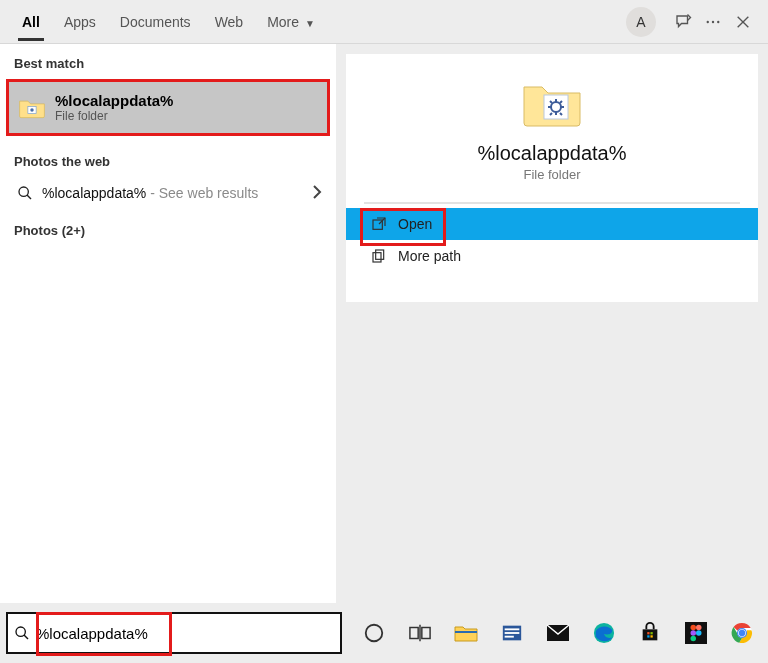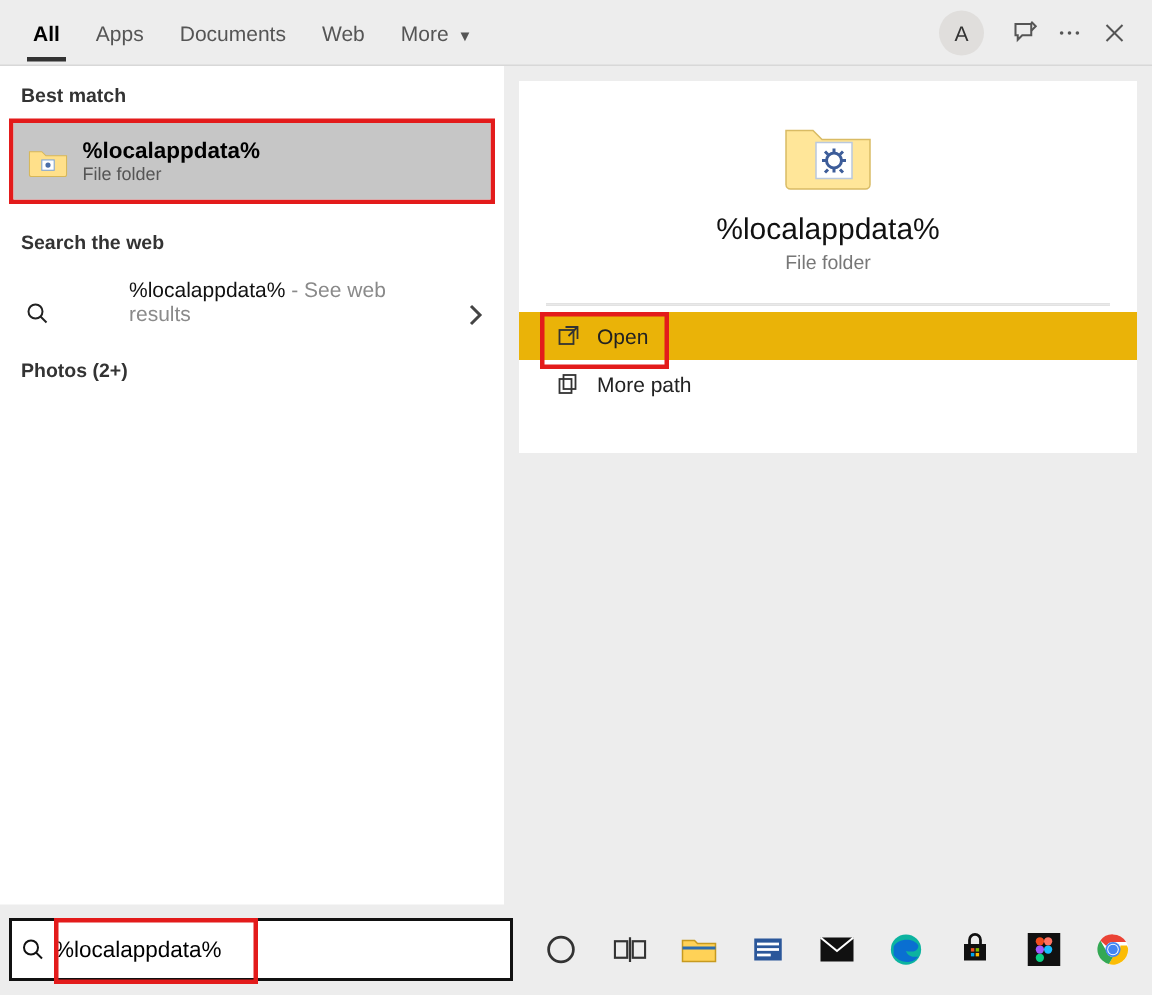--- a/index.html
+++ b/index.html
@@ -21,41 +21,41 @@
   .right { flex: 1; background: #ededed; padding: 10px 10px 10px 10px; }
 
   .section-label { font-size: 13px; font-weight: 600; padding: 12px 14px 6px 14px; color: #333; }
 
   .best-wrap { border: 3px solid #e31b1b; margin: 2px 6px 6px 6px; }
   .best-match { background: #c6c6c6; display: flex; align-items: center; padding: 10px 8px; }
   .folder-ico { width: 30px; height: 24px; display: flex; align-items: center; justify-content: center; margin-right: 8px; }
   .bm-title { font-weight: 600; font-size: 15px; color: #000; }
   .bm-sub { font-size: 12px; color: #555; }
 
-  .web-row { display: flex; align-items: flex-end; padding: 10px 14px; cursor: pointer; gap: 44px; }
+  .web-row { display: flex; align-items: flex-start; padding: 10px 14px; cursor: pointer; }
   .web-row .sico { width: 22px; display: flex; justify-content: center; color: #222; }
   .web-text { flex: 1; font-size: 14px; color: #111; margin-left: 6px; }
   .web-text .dim { color: #8a8a8a; }
   .chev { color: #666; font-size: 16px; }
 
   
   .card { background: #fff; padding: 18px 0 30px 0; }
   .card-head { text-align: center; padding: 6px 0 20px 0; }
   .big-folder { width: 64px; height: 50px; margin: 0 auto 14px auto; display: flex; align-items: center; justify-content: center; }
   .card-title { font-size: 20px; color: #111; }
   .card-sub { font-size: 13px; color: #777; margin-top: 2px; }
   .divider { height: 1px; background: #e2e2e2; margin: 0 18px; }
 
   .meta-row { display: flex; padding: 20px 24px; font-size: 14px; }
   .meta-label { width: 100px; color: #666; }
   .meta-val { color: #333; text-decoration: underline; cursor: pointer; }
 
   .actions { margin-top: 4px; }
   .action { display: flex; align-items: center; padding: 8px 22px; font-size: 14px; color: #222; cursor: pointer; }
-  .action.sel { background: #eab308; align-items: center; }
+  .action.sel { background: #0ea5e9; align-items: center; }
   .action.redbox { position: relative; }
   .action.redbox::before { content:""; position:absolute; left:14px; top:0; width:80px; height:100%; border:3px solid #e31b1b; pointer-events:none; }
   .action .aico { width: 22px; margin-right: 8px; display: flex; justify-content: center; color: #444; }
 
   
   .taskbar { position: absolute; left: 0; right: 0; bottom: 0; height: 60px; display: flex; align-items: center; }
   .searchbox-wrap { width: 336px; height: 42px; margin: 8px 6px; border: 2px solid #111; background: #fff; display: flex; align-items: center; position: relative; }
   .searchbox-wrap .sico { width: 28px; display: flex; justify-content: center; color: #111; }
   .searchbox { border: none; outline: none; flex: 1; font-size: 15px; height: 100%; background: transparent; }
   .search-redbox { position:absolute; left:28px; top:-2px; width:136px; height:44px; border:3px solid #e31b1b; pointer-events:none; }
@@ -114,21 +114,21 @@
               <circle cx="20" cy="19" r="2.5" fill="#4a6ea9"></circle>
             </svg>
         </div>
         <div>
           <div class="bm-title">%localappdata%</div>
           <div class="bm-sub">File folder</div>
         </div>
       </div>
     </div>
 
-    <div class="section-label">Search the web</div>
+    <div class="section-label">Photos the web</div>
 
     <div class="web-row">
       <div class="sico">
         <svg width="16" height="16" viewBox="0 0 24 24" fill="none" stroke="#222" stroke-width="2">
             <circle cx="10" cy="10" r="7"></circle>
             <line x1="15" y1="15" x2="21" y2="21"></line>
           </svg>
       </div>
       <div class="web-text">
         <span>%localappdata%</span><span class="dim"> - See web results</span>

